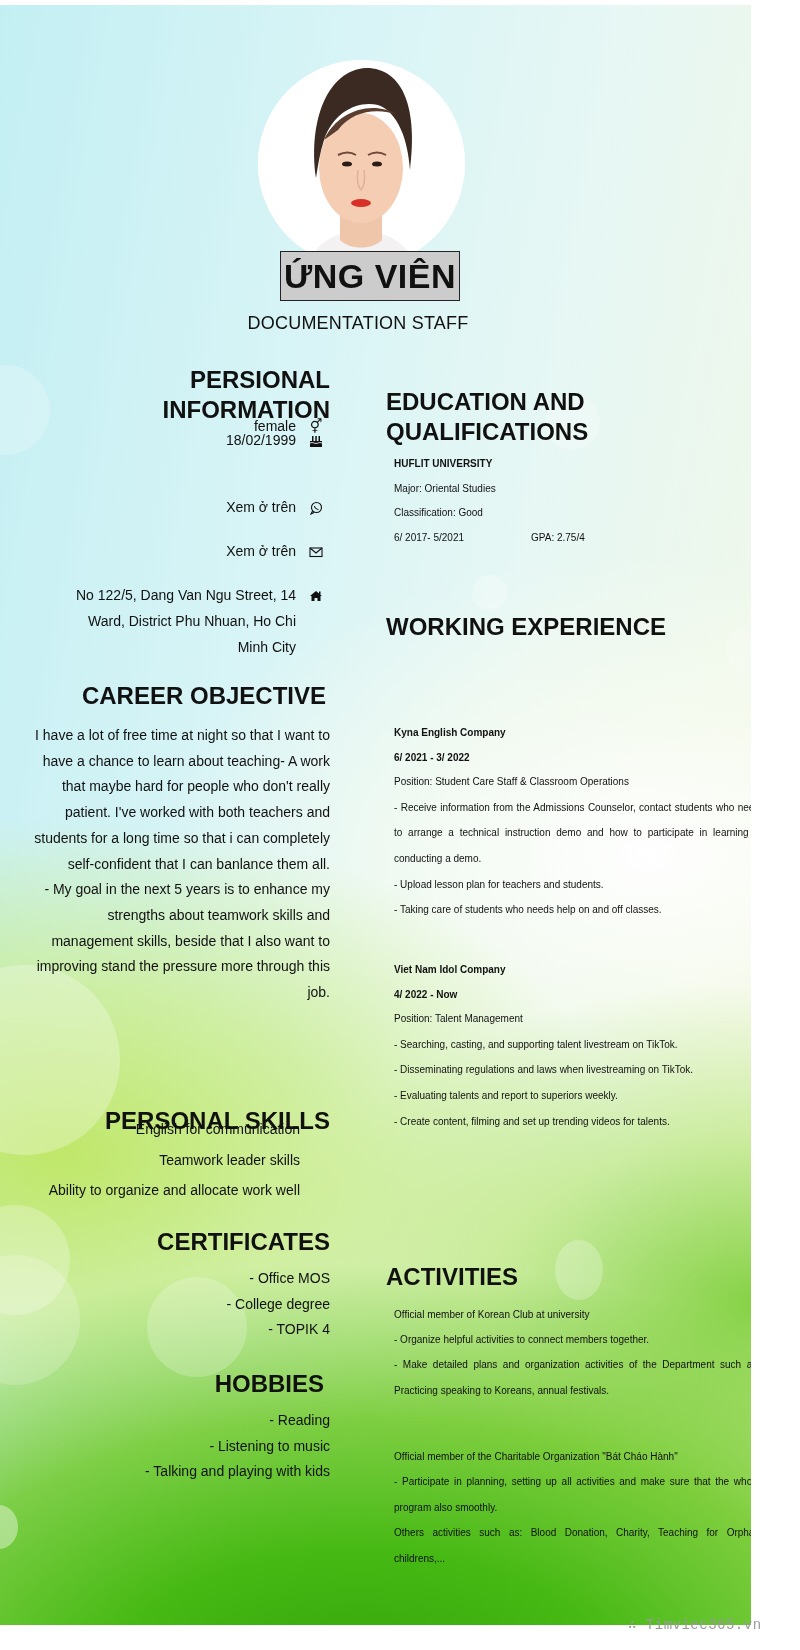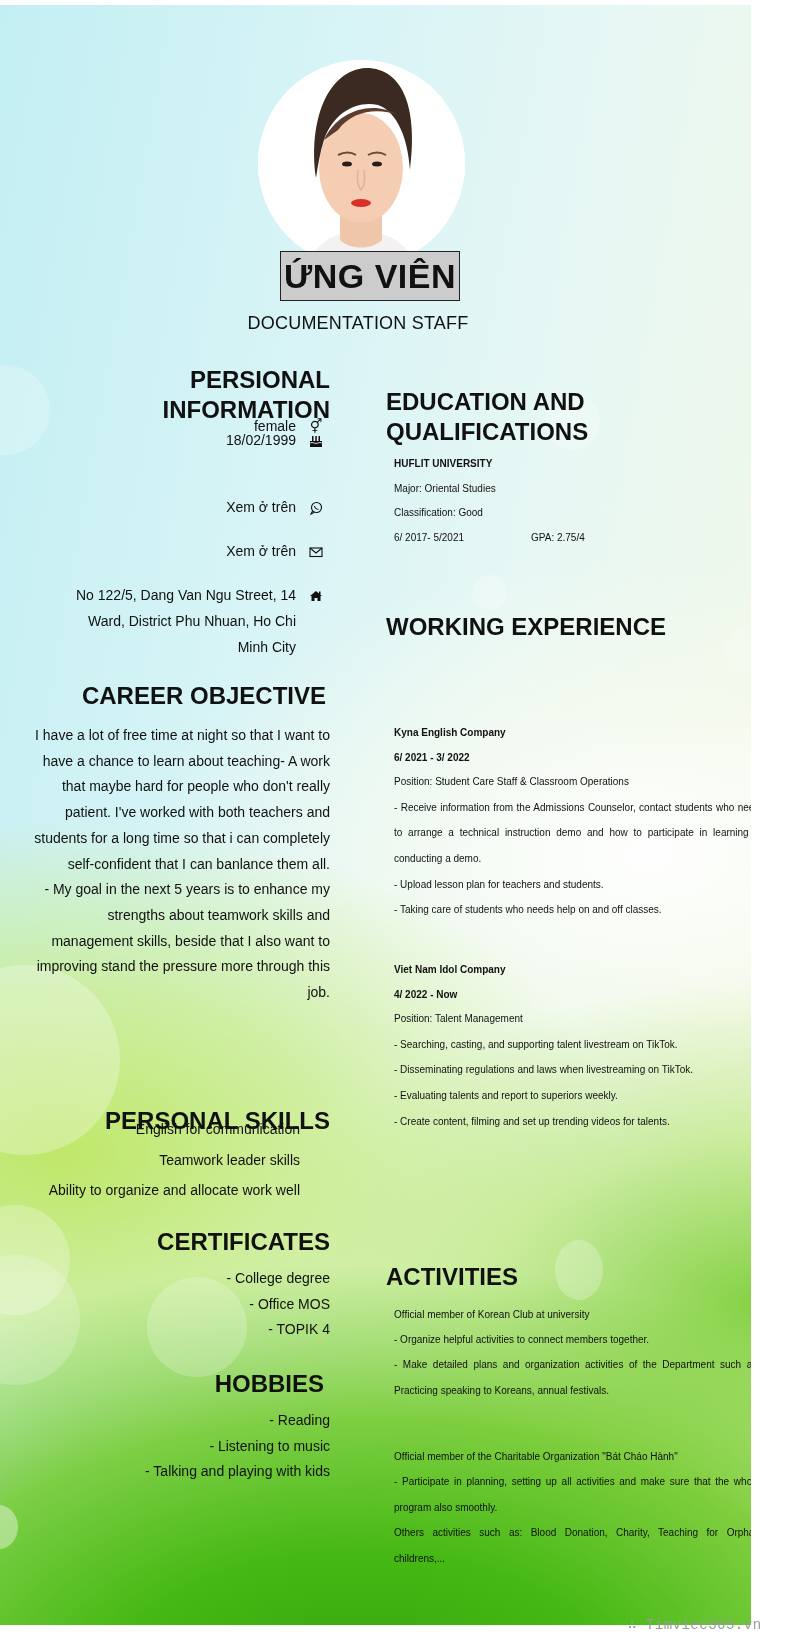--- a/index.html
+++ b/index.html
@@ -158,22 +158,22 @@
 
     <div class="sec-title" style="top:1101px;">PERSONAL SKILLS</div>
     <div class="skills" style="top:1093px;">
       <div>English for communication</div>
       <div>Teamwork leader skills</div>
       <div>Ability to organize and allocate work well</div>
     </div>
 
     <div class="sec-title" style="top:1222px;">CERTIFICATES</div>
     <div class="list-right" style="top:1261px;">
+      <div>- Office MOS</div>
       <div>- College degree</div>
-      <div>- Office MOS</div>
       <div>- TOPIK 4</div>
     </div>
 
     <div class="sec-title" style="top:1364px;right:6px;">HOBBIES</div>
     <div class="list-right" style="top:1403px;">
       <div>- Reading</div>
       <div>- Listening to music</div>
       <div>- Talking and playing with kids</div>
     </div>
   </div>

